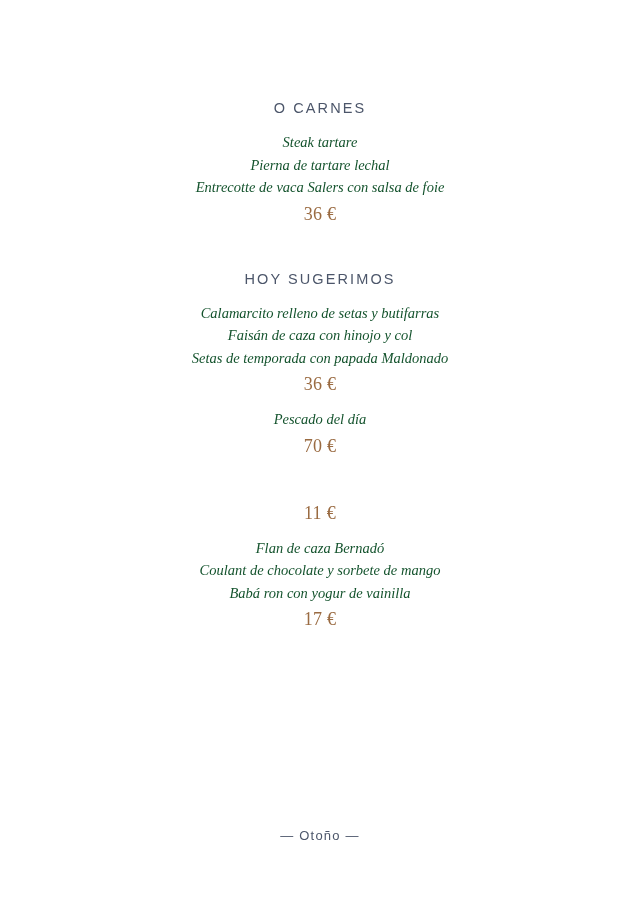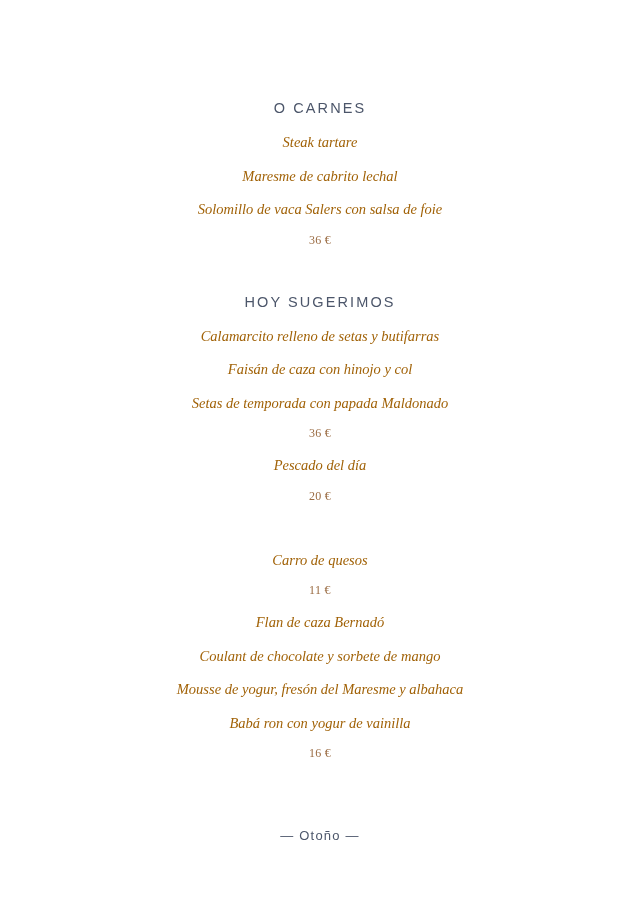--- a/index.html
+++ b/index.html
@@ -41,26 +41,26 @@
     color: #4c566a;
     font-weight: 400;
     margin: 0 0 16px 0;
     text-transform: uppercase;
   }
   .dish {
     font-family: "Liberation Serif", serif;
     font-style: italic;
     font-size: 14.5px;
     line-height: 21.5px;
-    color: #a16207;
-    margin: 12px;
+    color: #14532d;
+    margin: 1px;
   }
   .price {
     font-family: "Liberation Serif", serif;
-    font-size: 12px;
+    font-size: 18px;
     color: #9a6b42;
     margin: 5px 0 0 0;
     letter-spacing: 0.3px;
   }
   .group + .group {
     margin-top: 14px;
   }
   .footer {
     position: absolute;
     top: 828px;
@@ -77,51 +77,49 @@
 <body>
 
 <div class="page">
 
   <div class="menu">
 
     <div class="section">
       <div class="section-title">O CARNES</div>
       <div class="group">
         <p class="dish">Steak tartare</p>
-        <p class="dish">Maresme de cabrito lechal</p>
-        <p class="dish">Solomillo de vaca Salers con salsa de foie</p>
+        <p class="dish">Pierna de tartare lechal</p>
+        <p class="dish">Entrecotte de vaca Salers con salsa de foie</p>
         <p class="price">36 €</p>
       </div>
     </div>
 
     <div class="section">
       <div class="section-title">HOY SUGERIMOS</div>
       <div class="group">
         <p class="dish">Calamarcito relleno de setas y butifarras</p>
         <p class="dish">Faisán de caza con hinojo y col</p>
         <p class="dish">Setas de temporada con papada Maldonado</p>
         <p class="price">36 €</p>
       </div>
       <div class="group">
         <p class="dish">Pescado del día</p>
-        <p class="price">20 €</p>
+        <p class="price">70 €</p>
       </div>
     </div>
 
     <div class="section">
       <div class="group">
-        <p class="dish">Carro de quesos</p>
         <p class="price">11 €</p>
       </div>
       <div class="group">
         <p class="dish">Flan de caza Bernadó</p>
         <p class="dish">Coulant de chocolate y sorbete  de mango</p>
-        <p class="dish">Mousse de yogur, fresón del Maresme y albahaca</p>
         <p class="dish">Babá ron con yogur de vainilla</p>
-        <p class="price">16 €</p>
+        <p class="price">17 €</p>
       </div>
     </div>
 
   </div>
 
   <div class="footer">— Otoño —</div>
 
 </div>
 
 </body></html>

